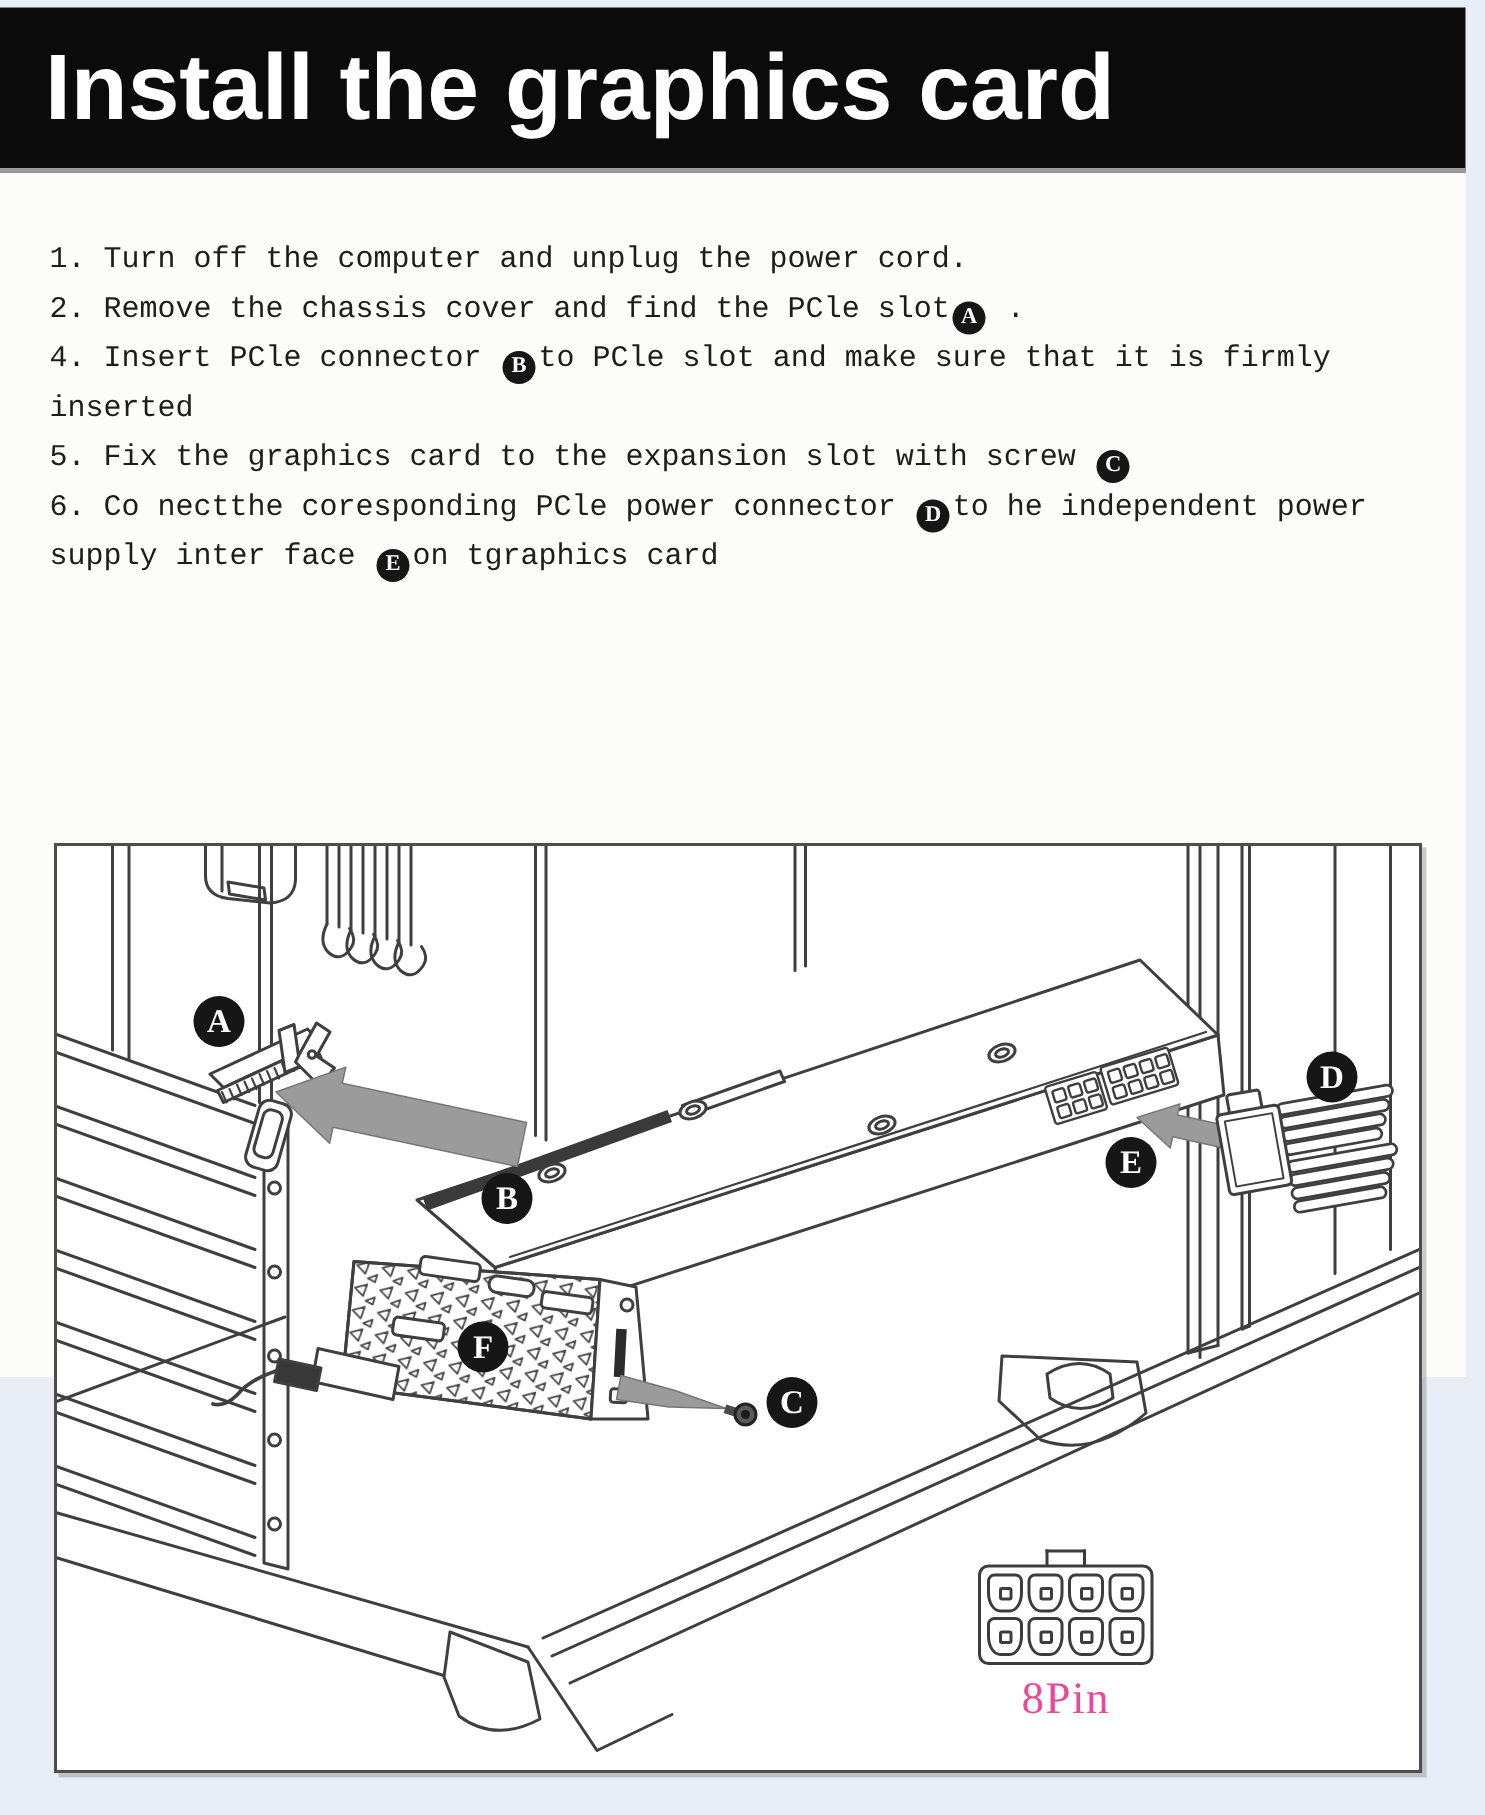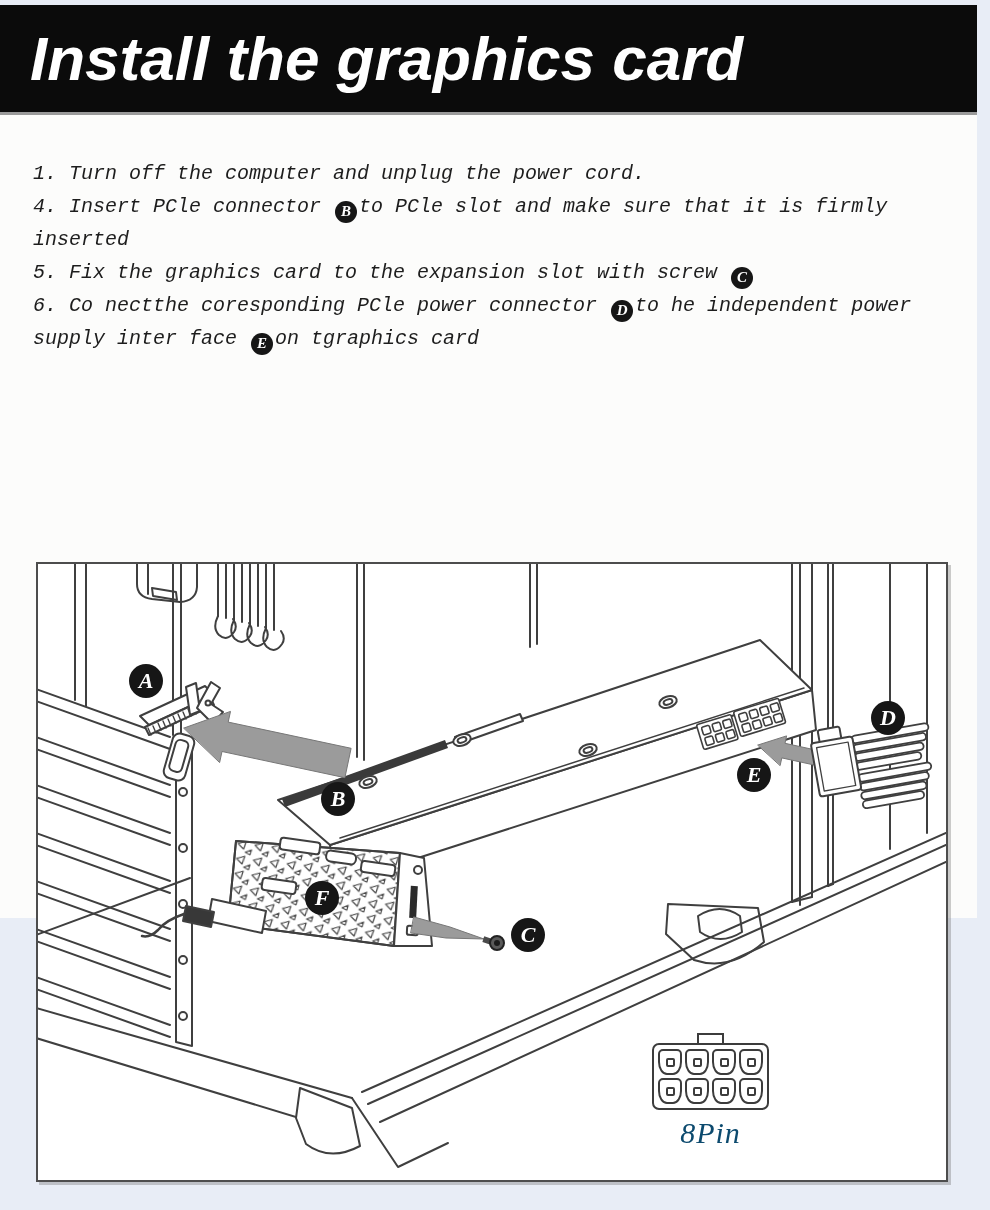--- a/index.html
+++ b/index.html
@@ -1,19 +1,19 @@
 <!DOCTYPE html>
 <html style="--badge-bg: #161616;"><head>
 <meta charset="utf-8">
 <style>
   * { margin:0; padding:0; box-sizing:border-box; }
   html,body { width:990px; height:1210px; }
   body { background:#e8edf6; font-family:"Liberation Sans", sans-serif; position:relative; overflow:hidden; }
 
-  .paper { position:absolute; left:0; top:5px; width:977px; height:913px; background:#fcfcfb;font-style:italic; }
+  .paper { position:absolute; left:0; top:5px; width:977px; height:913px; background:#fcfcfb; }
 
   .banner { position:absolute; left:0; top:0; width:977px; height:110px;
             background:#0b0b0b; border-bottom:3px solid #9a9a9a; display:flex; align-items:center; }
   .banner h1 { color:#fff; font-size:62px; font-weight:bold; letter-spacing:0; padding-left:30px;
                font-family:"Liberation Sans", sans-serif; }
 
   .steps { position:absolute; left:33px; top:152px; width:928px;
            font-family:"Liberation Mono","DejaVu Sans Mono", monospace;
            font-size:20px; line-height:33px; color:#1d1d1d; }
   .steps p { margin:0; }
@@ -33,33 +33,34 @@
   .pconn { position:absolute; z-index:4; text-align:center; }
   .pc-tab { width:27px; height:12px; border:2.5px solid #3c3c3c; border-bottom:none;
             background:#fff; margin:0 auto; position:relative; top:2px; }
   .pc-body { position:relative; border:2.5px solid #3c3c3c; border-radius:7px; background:#fff;
              padding:4px; display:grid; gap:3px; }
   .pc-cell { width:24px; height:26px; border:2px solid #3c3c3c;
              border-radius:5px 5px 9px 9px / 5px 5px 13px 13px;
              display:flex; align-items:center; justify-content:center; background:#fff; }
   .pc-pin { width:9px; height:9px; border:2px solid #3c3c3c; border-radius:2px; }
   .pc-label { margin-top:6px; font-family:"Liberation Serif","DejaVu Serif", serif;
-              font-size:30px; color:#0c4a6e; letter-spacing:1px; }
+              font-size:30px; color:#ec4899; letter-spacing:1px; }
 </style>
 </head>
 <body>
 
 <div class="paper">
 
   <div class="banner">
     <h1>Install the graphics card</h1>
   </div>
 
   <div class="steps">
       <p>1. Turn off the computer and unplug the power cord.</p>
+      <p>2. Remove the chassis cover and find the PCle slot<span class="tbadge">A</span> .</p>
       <p>4. Insert PCle connector <span class="tbadge">B</span>to PCle slot and make sure that it is firmly inserted</p>
       <p>5. Fix the graphics card to the expansion slot with screw <span class="tbadge">C</span></p>
       <p>6. Co nectthe coresponding PCle power connector <span class="tbadge">D</span>to he independent power supply inter face <span class="tbadge">E</span>on tgraphics card</p>
     </div>
 
   <div class="diagram">
     <svg width="908" height="616" viewBox="38 564 908 616" stroke="#3f3f3f" stroke-width="2" fill="none" stroke-linecap="round" stroke-linejoin="round">
       <defs>
         <pattern id="mesh" width="17" height="15" patternUnits="userSpaceOnUse" patternTransform="rotate(6)">
           <path d="M2,4 L10,1 L8,9 Z M10,12 L16,9 L15,14 Z" stroke="#4a4a4a" stroke-width="1.2" fill="none"></path>

